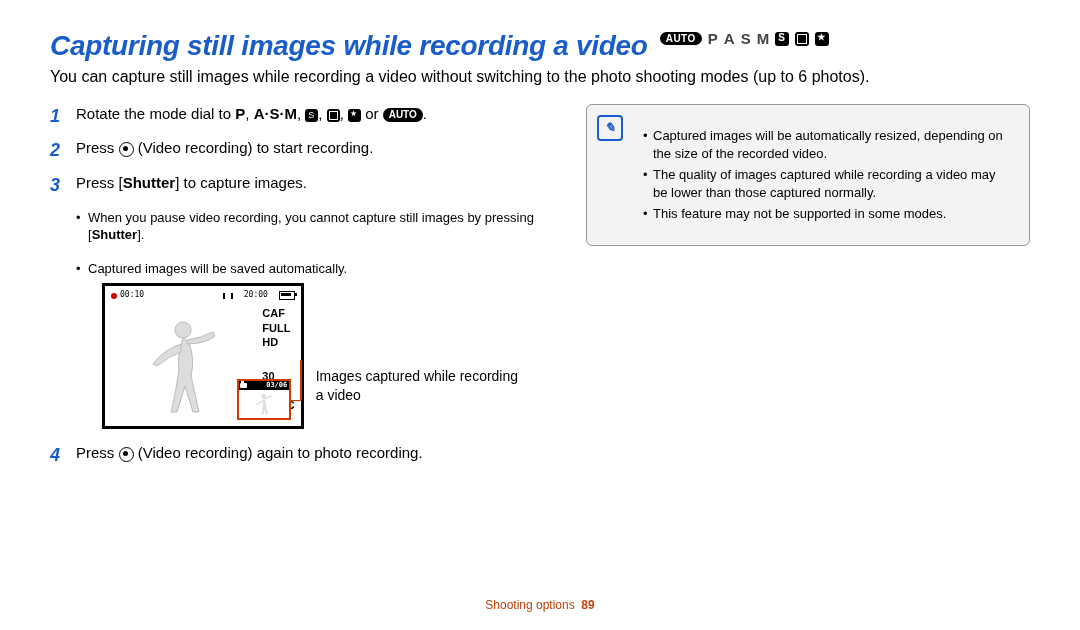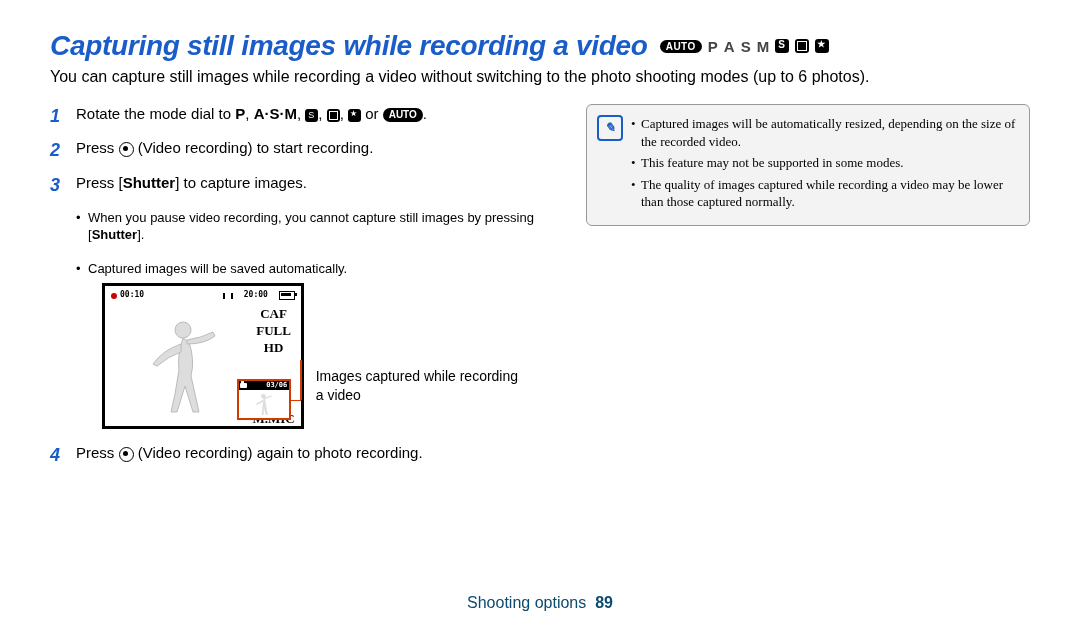--- a/index.html
+++ b/index.html
@@ -1,17 +1,17 @@
 <!DOCTYPE html>
 <html><head>
 <meta charset="utf-8">
 <style>
   html,body{margin:0;padding:0;background:#fff;font-family:"Segoe UI",Arial,sans-serif;color:#000;}
   .page{width:1080px;height:630px;position:relative;box-sizing:border-box;padding:30px 50px 0 50px;}
-  .title-line{display:flex;align-items:center;gap:12px;}
+  .title-line{display:flex;align-items:flex-start;gap:12px;}
   h1{color:#1a5dc8;font-size:28px;font-weight:700;margin:0;font-style:italic;letter-spacing:-.3px;}
   .mode-strip{display:flex;align-items:center;gap:6px;font-size:15px;color:#444;font-weight:600;}
   .mode-strip .pill{display:inline-block;background:#000;color:#fff;border-radius:10px;padding:1px 6px;font-size:10px;font-weight:700;letter-spacing:.5px;}
   .mode-strip .sq,.mode-strip .sq2,.mode-strip .sq3{display:inline-block;width:14px;height:14px;background:#000;border-radius:3px;position:relative;}
   .mode-strip .sq::after{content:"S";color:#fff;font-size:10px;position:absolute;top:0;left:3px;}
   .mode-strip .sq2::after{content:"";position:absolute;top:2px;left:2px;width:8px;height:8px;border:1px solid #fff;}
   .mode-strip .sq3::after{content:"★";color:#fff;font-size:9px;position:absolute;top:0;left:2px;}
   .intro{font-size:16px;margin:6px 0 18px 0;}
   .cols{display:flex;gap:36px;}
   .left{flex:0 0 500px;}
@@ -25,43 +25,43 @@
   .inline-icon{display:inline-block;vertical-align:middle;}
   .rec-btn{width:13px;height:13px;border:1.5px solid #000;border-radius:50%;position:relative;}
   .rec-btn::after{content:"";position:absolute;top:3px;left:3px;width:5px;height:5px;background:#000;border-radius:50%;}
   .mini-pill{display:inline-block;background:#000;color:#fff;border-radius:9px;padding:0 6px;font-size:10px;font-weight:700;vertical-align:middle;}
   .mini-sq{display:inline-block;width:13px;height:13px;background:#000;border-radius:3px;vertical-align:middle;position:relative;}
   .mini-sq.s::after{content:"S";color:#fff;font-size:9px;position:absolute;top:0;left:3px;}
   .mini-sq.b::after{content:"";position:absolute;top:2px;left:2px;width:7px;height:7px;border:1px solid #fff;}
   .mini-sq.st::after{content:"★";color:#fff;font-size:8px;position:absolute;top:0;left:2px;}
   .screen-wrap{display:flex;align-items:flex-start;gap:12px;margin:6px 0 10px 26px;}
   .screen{width:210px;height:140px;border:3px solid #000;background:#fff;position:relative;}
-  .topbar{position:absolute;top:4px;left:6px;right:6px;display:flex;justify-content:space-between;font-size:8px;font-weight:700;font-family:monospace;}
+  .topbar{position:absolute;top:4px;left:6px;right:6px;display:flex;justify-content:space-between;font-size:8px;font-weight:400;font-family:monospace;}
   .topbar .l{display:flex;align-items:center;gap:3px;}
   .redrec{width:6px;height:6px;background:#c00;border-radius:50%;}
   .pausebar{display:inline-block;width:6px;height:6px;border-left:2px solid #000;border-right:2px solid #000;}
   .batt{width:14px;height:7px;border:1px solid #000;position:relative;display:inline-block;}
   .batt::after{content:"";position:absolute;right:-3px;top:1px;width:2px;height:3px;background:#000;}
   .batt::before{content:"";position:absolute;left:1px;top:1px;width:10px;height:3px;background:#000;}
-  .rside{position:absolute;top:20px;right:6px;font-size:13px;font-weight:700;text-align:center;line-height:1.3;font-family:Liberation Serif, serif;}
+  .rside{position:absolute;top:20px;right:6px;font-size:11px;font-weight:700;text-align:left;line-height:1.3;font-family:Liberation Sans, sans-serif;}
   .dancer{position:absolute;left:30px;top:30px;}
   .thumb{position:absolute;bottom:6px;right:10px;width:50px;border:2px solid #d23a00;background:#fff;}
   .thumb-hdr{background:#000;color:#fff;font-size:7px;font-weight:700;text-align:center;line-height:1.3;font-family:monospace;display:flex;align-items:center;justify-content:center;gap:19px;}
   .cam-mini{width:7px;height:5px;background:#fff;border-radius:1px;position:relative;}
   .cam-mini::before{content:"";position:absolute;top:-2px;left:1px;width:3px;height:2px;background:#fff;}
   .thumb-body{height:28px;display:flex;align-items:center;justify-content:center;}
   .lead{position:absolute;right:-12px;top:50%;width:12px;height:1.5px;background:#d23a00;}
   .lead::after{content:"";position:absolute;right:-1px;top:-40px;width:1.5px;height:40px;background:#d23a00;}
   .caption{font-size:14px;line-height:1.35;margin-top:84px;}
   .notebox{border:1px solid #999;border-radius:6px;background:#f3f3f3;padding:10px 12px 10px 44px;position:relative;font-size:13px;line-height:1.35;}
   .noteicon{position:absolute;left:10px;top:10px;width:22px;height:22px;border:2px solid #1a5dc8;border-radius:4px;color:#1a5dc8;font-weight:700;display:flex;align-items:center;justify-content:center;font-style:italic;}
-  .notebox ul{list-style:none;padding:0;margin:0;font-family:Liberation Serif, serif;}
+  .notebox ul{list-style:none;padding:0;margin:12px;}
   .notebox li{position:relative;padding-left:10px;margin-bottom:4px;}
   .notebox li::before{content:"•";position:absolute;left:0;}
-  .footer{position:absolute;bottom:18px;left:0;right:0;text-align:center;font-size:16px;color:#0c4a6e;}
+  .footer{position:absolute;bottom:18px;left:0;right:0;text-align:center;font-size:12px;color:#c2410c;}
   .footer b{font-weight:700;}
 </style>
 </head>
 <body>
 
 <div class="page">
 
   <div class="title-line">
     <h1>Capturing still images while recording a video</h1>
     <span class="mode-strip">
@@ -146,22 +146,22 @@
           <span>Press </span><span class="inline-icon rec-btn"></span><span> (Video recording) again to photo recording.</span>
         </li>
       </ol>
     </div>
 
     <div class="right">
       <div class="notebox">
         <div class="noteicon">✎</div>
         <ul>
           <li>Captured images will be automatically resized, depending on the size of the recorded video.</li>
+          <li>The quality of images captured while recording a video may be lower than those captured normally.</li>
           <li>This feature may not be supported in some modes.</li>
-          <li>The quality of images captured while recording a video may be lower than those captured normally.</li>
         </ul>
       </div>
     </div>
   </div>
 
   <div class="footer">
     <span>Shooting options</span>&nbsp;&nbsp;<b>89</b>
   </div>
 </div>
 

